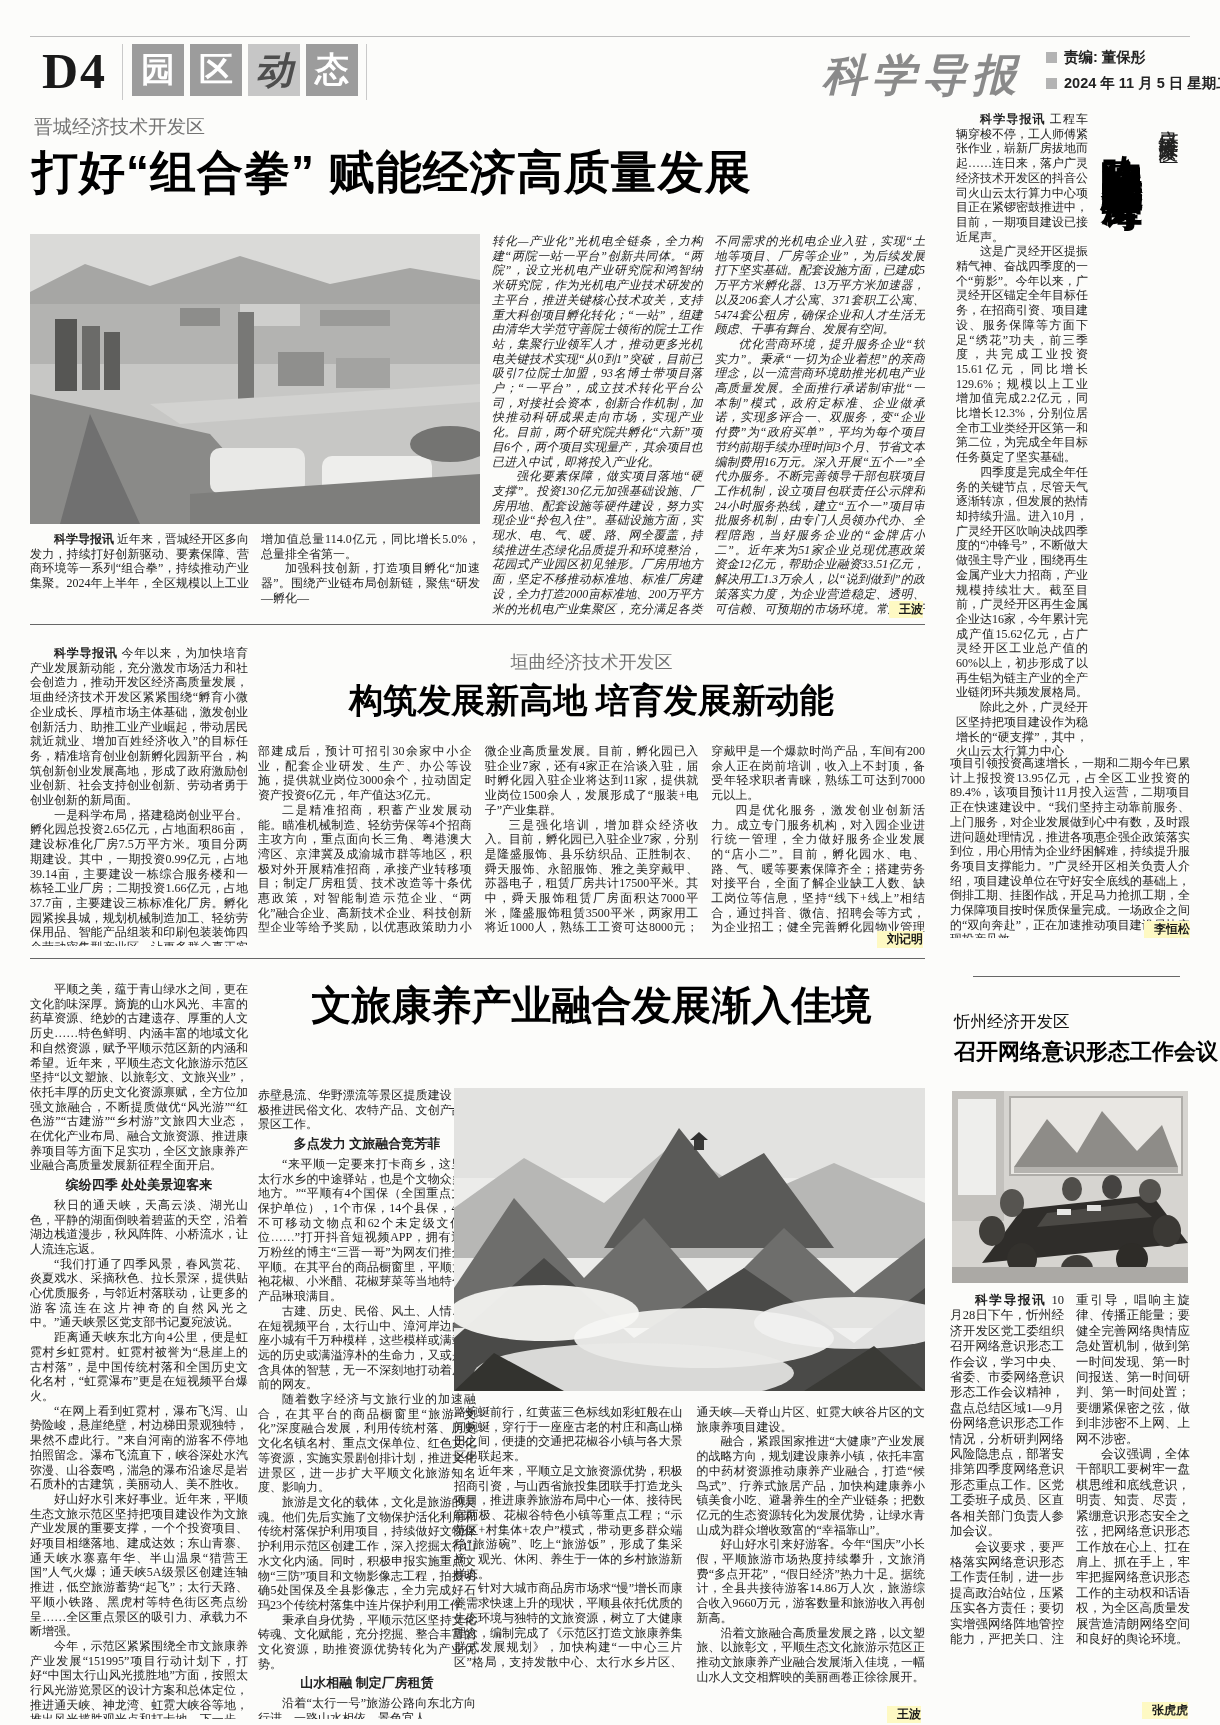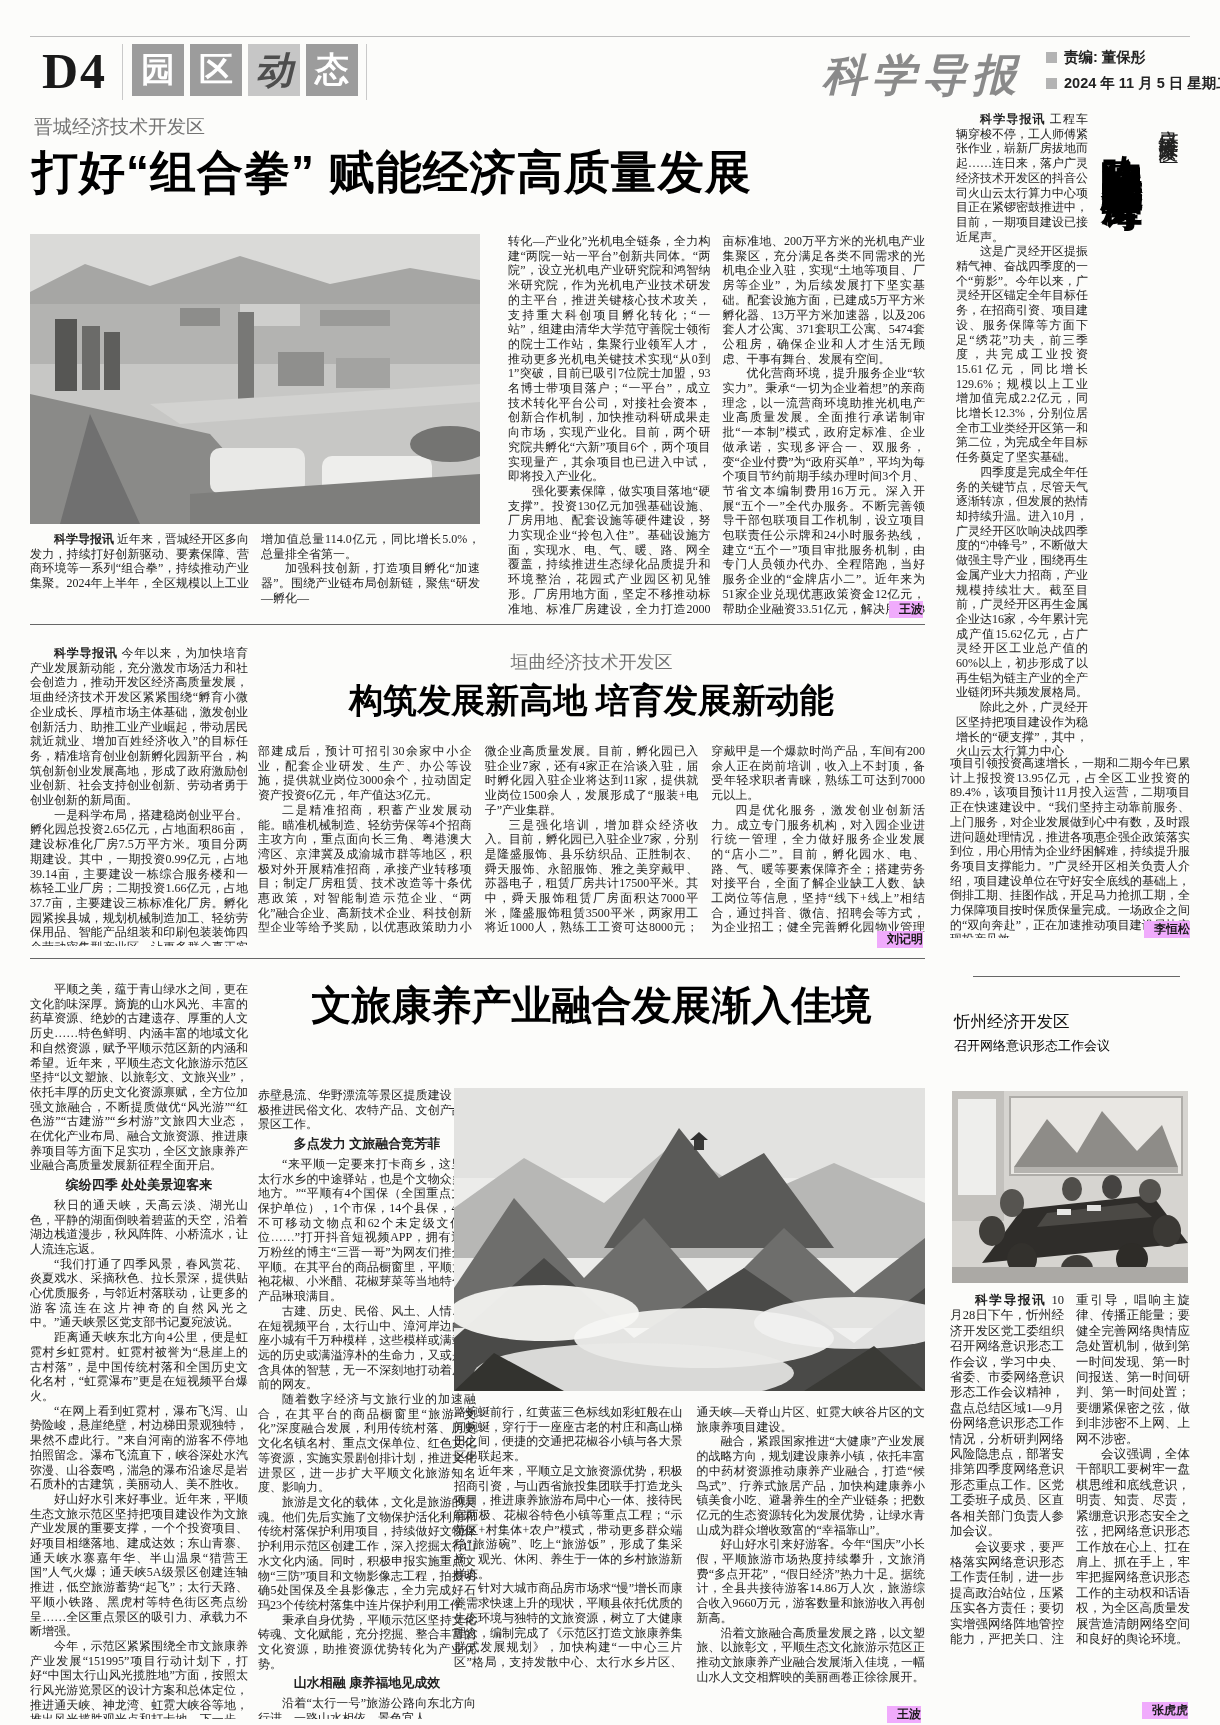--- a/index.html
+++ b/index.html
@@ -25,29 +25,29 @@
   .kicker{font-family:"Liberation Sans","DejaVu Sans",sans-serif;font-size:19px;color:#737373;}
   .body-text{font-size:12px;line-height:14.7px;text-align:justify;color:#222;overflow:hidden;}
   .body-text p{margin:0;text-indent:2em;}
   .body-text p.noindent{text-indent:0;}
   .lead{font-family:"Liberation Sans","DejaVu Sans",sans-serif;font-weight:bold;}
   .cols2{column-count:2;column-gap:12px;}
   .cols3{column-count:3;column-gap:13px;}
   .subhead{font-family:"Liberation Sans","DejaVu Sans",sans-serif;font-weight:bold;font-size:13px;
            text-align:center;text-indent:0 !important;margin:5px 0 !important;}
   .sig{position:absolute;font-family:"Liberation Sans","DejaVu Sans",sans-serif;font-weight:bold;font-size:12px;
-       background:#f0abfc;padding-left:10px;}
+       background:#fef9c3;padding-left:10px;}
 
   .h-a1{font-family:"Liberation Sans","DejaVu Sans",sans-serif;font-weight:900;font-size:46px;letter-spacing:1px;color:#000;white-space:nowrap;}
   .h-serif{font-family:"Liberation Serif","DejaVu Serif",serif;font-weight:bold;color:#000;text-align:center;white-space:nowrap;}
   .centered{text-align:center;}
   .vert{writing-mode:vertical-rl;text-orientation:upright;}
   .vhead{font-family:"Liberation Sans","DejaVu Sans",sans-serif;font-weight:900;font-size:42px;letter-spacing:3px;color:#000;}
   .vkicker{font-family:"Liberation Sans","DejaVu Sans",sans-serif;font-size:20px;letter-spacing:2px;color:#222;}
-  .h-a5{font-family:"Liberation Sans","DejaVu Sans",sans-serif;font-weight:400;font-size:13px;color:#000;white-space:nowrap;}
+  .h-a5{font-family:"Liberation Sans","DejaVu Sans",sans-serif;font-weight:700;font-size:22px;color:#000;white-space:nowrap;}
   .kicker-s{font-family:"Liberation Sans","DejaVu Sans",sans-serif;font-size:16.5px;color:#111;}
   svg{display:block;}
 </style>
 </head>
 <body>
 
 <div class="page">
 
   <div class="abs lightrule" style="left:30px;top:36px;width:1160px;"></div>
   <div class="abs page-label" style="left:42px;top:42px;">D4</div>
@@ -94,21 +94,21 @@
           <rect x="180" y="214" width="95" height="46" rx="10" fill="#e9e9e7"></rect>
           <rect x="292" y="222" width="110" height="50" rx="10" fill="#eeeeec"></rect>
           <path d="M160,260 L450,240 L450,290 L160,290 Z" fill="#7e7e7c"></path>
           <ellipse cx="420" cy="210" rx="40" ry="18" fill="#747472"></ellipse>
         </svg>
         <div class="body-text cols2" style="height:88px;margin-top:8px;">
           <p><b class="lead">科学导报讯</b> <span>近年来，晋城经开区多向发力，持续打好创新驱动、要素保障、营商环境等一系列“组合拳”，持续推动产业集聚。2024年上半年，全区规模以上工业增加值总量114.0亿元，同比增长5.0%，总量排全省第一。</span></p>
           <p>加强科技创新，打造项目孵化“加速器”。围绕产业链布局创新链，聚焦“研发—孵化—</p>
         </div>
       </div>
-      <div style="width:433px;margin-left:28px;">
+      <div style="width:433px;margin-left:12px;font-style:italic;">
         <div class="body-text cols2" style="height:388px;">
           <p class="noindent">转化—产业化”光机电全链条，全力构建“两院一站一平台”创新共同体。“两院”，设立光机电产业研究院和鸿智纳米研究院，作为光机电产业技术研发的主平台，推进关键核心技术攻关，支持重大科创项目孵化转化；“一站”，组建由清华大学范守善院士领衔的院士工作站，集聚行业领军人才，推动更多光机电关键技术实现“从0到1”突破，目前已吸引7位院士加盟，93名博士带项目落户；“一平台”，成立技术转化平台公司，对接社会资本，创新合作机制，加快推动科研成果走向市场，实现产业化。目前，两个研究院共孵化“六新”项目6个，两个项目实现量产，其余项目也已进入中试，即将投入产业化。</p>
           <p>强化要素保障，做实项目落地“硬支撑”。投资130亿元加强基础设施、厂房用地、配套设施等硬件建设，努力实现企业“拎包入住”。基础设施方面，实现水、电、气、暖、路、网全覆盖，持续推进生态绿化品质提升和环境整治，花园式产业园区初见雏形。厂房用地方面，坚定不移推动标准地、标准厂房建设，全力打造2000亩标准地、200万平方米的光机电产业集聚区，充分满足各类不同需求的光机电企业入驻，实现“土地等项目、厂房等企业”，为后续发展打下坚实基础。配套设施方面，已建成5万平方米孵化器、13万平方米加速器，以及206套人才公寓、371套职工公寓、5474套公租房，确保企业和人才生活无顾虑、干事有舞台、发展有空间。</p>
           <p>优化营商环境，提升服务企业“软实力”。秉承“一切为企业着想”的亲商理念，以一流营商环境助推光机电产业高质量发展。全面推行承诺制审批“一本制”模式，政府定标准、企业做承诺，实现多评合一、双服务，变“企业付费”为“政府买单”，平均为每个项目节约前期手续办理时间3个月、节省文本编制费用16万元。深入开展“五个一”全代办服务。不断完善领导干部包联项目工作机制，设立项目包联责任公示牌和24小时服务热线，建立“五个一”项目审批服务机制，由专门人员领办代办、全程陪跑，当好服务企业的“金牌店小二”。近年来为51家企业兑现优惠政策资金12亿元，帮助企业融资33.51亿元，解决用工1.3万余人，以“说到做到”的政策落实力度，为企业营造稳定、透明、可信赖、可预期的市场环境。常态化开展破坏营商环境的人和事“零容忍”专项整治，坚决整治强揽工程、吃拿卡要、阻工挠工、违法违规等行为，全力构建亲清政商关系，为光机电产业发展营造良好环境。</p>
         </div>
       </div>
     </div>
     <div class="sig" style="right:2px;bottom:2px;">王波</div>
   </div>
 
@@ -146,21 +146,21 @@
     <div class="abs h-serif" style="left:228px;top:10px;width:667px;font-size:40px;">文旅康养产业融合发展渐入佳境</div>
     <div class="abs centered" style="left:228px;top:80px;width:667px;font-size:19px;font-family:'Liberation Serif',serif;margin-top:46px;">——平顺生态文化旅游示范区见闻</div>
     <div class="abs body-text" style="left:228px;top:120px;width:218px;height:631px;">
       <p class="noindent">赤壁悬流、华野漂流等景区提质建设，积极推进民俗文化、农特产品、文创产品进景区工作。</p>
       <p class="subhead">多点发力  文旅融合竞芳菲</p>
       <p>“来平顺一定要来打卡商乡，这里是太行水乡的中途驿站，也是个文物众多的地方。”“平顺有4个国保（全国重点文物保护单位），1个市保，14个县保，43个不可移动文物点和62个未定级文保单位……”打开抖音短视频APP，拥有近十万粉丝的博主“三晋一哥”为网友们推介着平顺。在其平台的商品橱窗里，平顺大红袍花椒、小米醋、花椒芽菜等当地特色农产品琳琅满目。</p>
       <p>古建、历史、民俗、风土、人情……在短视频平台，太行山中、漳河岸边的这座小城有千万种模样，这些模样或满载悠远的历史或满溢淳朴的生命力，又或是满含具体的智慧，无一不深刻地打动着屏幕前的网友。</p>
       <p>随着数字经济与文旅行业的加速融合，在其平台的商品橱窗里“旅游+文化”深度融合发展，利用传统村落、历史文化名镇名村、重点文保单位、红色文化等资源，实施实景剧创排计划，推进文化进景区，进一步扩大平顺文化旅游知名度、影响力。</p>
       <p>旅游是文化的载体，文化是旅游的灵魂。他们先后实施了文物保护活化利用和传统村落保护利用项目，持续做好文物保护利用示范区创建工作，深入挖掘太行山水文化内涵。同时，积极申报实施重点文物“三防”项目和文物影像志工程，拍摄明确5处国保及全县影像志，全力完成好石玛23个传统村落集中连片保护利用工作。</p>
       <p>秉承自身优势，平顺示范区坚持文化铸魂、文化赋能，充分挖掘、整合丰富的文化资源，助推资源优势转化为产业优势。</p>
-      <p class="subhead">山水相融  康养福地见成效</p>
+      <p class="subhead">山水相融  制定厂房租赁</p>
       <p>沿着“太行一号”旅游公路向东北方向行进，一路山水相依、景色宜人……</p>
     </div>
     <svg class="abs" style="left:424px;top:120px;" width="471" height="303" viewBox="0 0 471 303" preserveAspectRatio="none">
       <rect x="0" y="0" width="471" height="303" fill="#ececea"></rect>
       <rect x="0" y="0" width="471" height="90" fill="#e2e2e0"></rect>
       <path d="M0,120 L70,70 L150,115 L220,55 L300,110 L380,75 L471,115 L471,170 L0,170 Z" fill="#b7b7b5"></path>
       <path d="M150,160 L225,40 L265,90 L310,65 L380,160 Z" fill="#5a5a58"></path>
       <rect x="240" y="52" width="10" height="10" fill="#3a3a38"></rect>
       <path d="M236,52 L245,44 L254,52 Z" fill="#303030"></path>
       <path d="M0,200 L60,110 L130,190 L190,130 L260,210 L330,140 L400,205 L471,150 L471,240 L0,240 Z" fill="#6e6e6c"></path>

